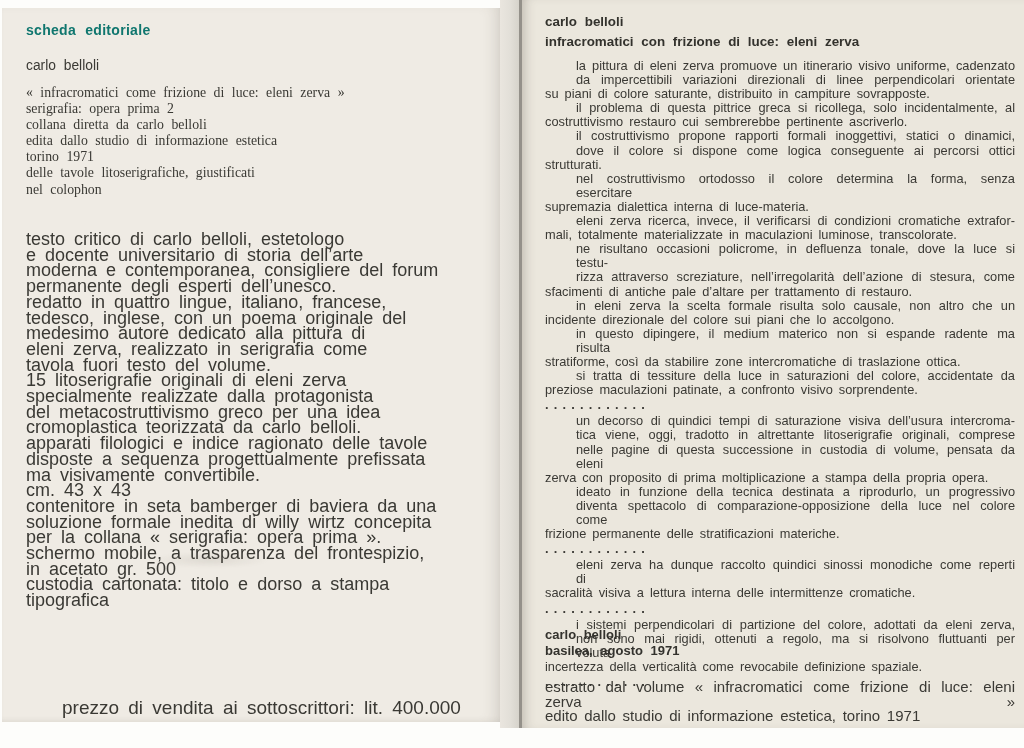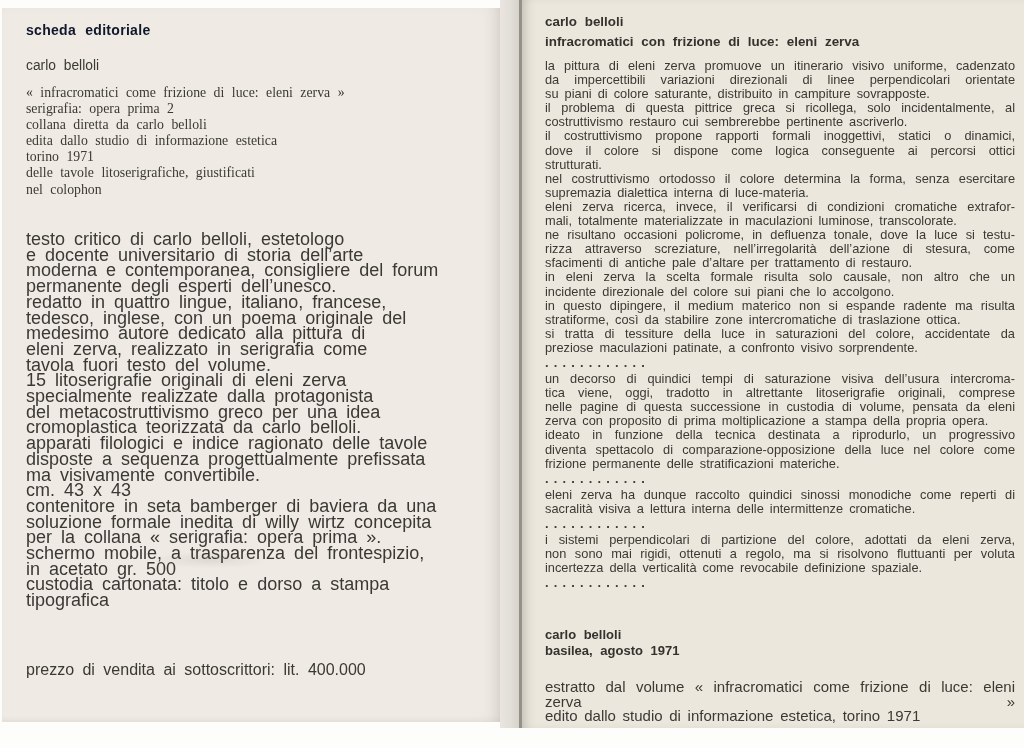--- a/index.html
+++ b/index.html
@@ -22,30 +22,30 @@
   }
   #right-page{
     left:519px;top:0;width:505px;height:728px;
     background:#ebe7dd;
     border-left:3px solid #94918a;
     box-shadow:inset 9px 0 12px -7px rgba(60,54,46,0.28);
     box-sizing:border-box;
   }
   
   .lp{position:absolute;left:24px;white-space:nowrap;}
-  .lp-title{top:14px;font-weight:bold;font-size:14px;letter-spacing:.3px;word-spacing:5px;color:#0f172a;}
+  .lp-title{top:14px;font-weight:bold;font-size:14px;letter-spacing:.3px;word-spacing:5px;color:#0f766e;}
   .lp-author{top:50px;font-size:13.8px;word-spacing:4px;}
   #lp-block1{top:77px;font-size:13.8px;line-height:16.1px;word-spacing:4px;font-family:Liberation Serif, serif;}
   #lp-block2{top:224px;font-size:18px;line-height:15.7px;word-spacing:4px;}
-  .lp-price{top:653px;font-size:16px;word-spacing:4px;}
+  .lp-price{top:689px;font-size:19px;word-spacing:4px;margin-left:36px;}
   
   .rp{position:absolute;}
   #rp-header{left:23px;top:12px;font-weight:bold;font-size:13.4px;line-height:20px;word-spacing:4px;color:#33322d;white-space:nowrap;}
   #rp-body{left:23px;top:59px;width:470px;font-size:12.8px;line-height:14.1px;word-spacing:2.5px;}
-  #rp-body .jl{text-align:justify;text-align-last:justify;}
+  #rp-body .jl{text-align:justify;text-align-last:justify;margin-left:31px;}
   #rp-body .dots, #rp-footer .dots{font-weight:bold;letter-spacing:5.2px;margin:1px 0 2px 0;text-align:left;text-align-last:left;}
   #rp-sig{left:23px;top:627px;font-weight:bold;font-size:13px;line-height:15.5px;word-spacing:4px;color:#33322d;white-space:nowrap;}
   #rp-footer{left:23px;top:680px;width:470px;font-size:15px;line-height:14.6px;word-spacing:2.5px;}
   #rp-footer .jl{text-align:justify;text-align-last:justify;}
   
   .smudge{
     position:absolute;left:148px;top:544px;width:120px;height:16px;
     background:radial-gradient(ellipse at center,rgba(120,113,100,0.14),rgba(120,113,100,0) 70%);
     filter:blur(1px);
   }

